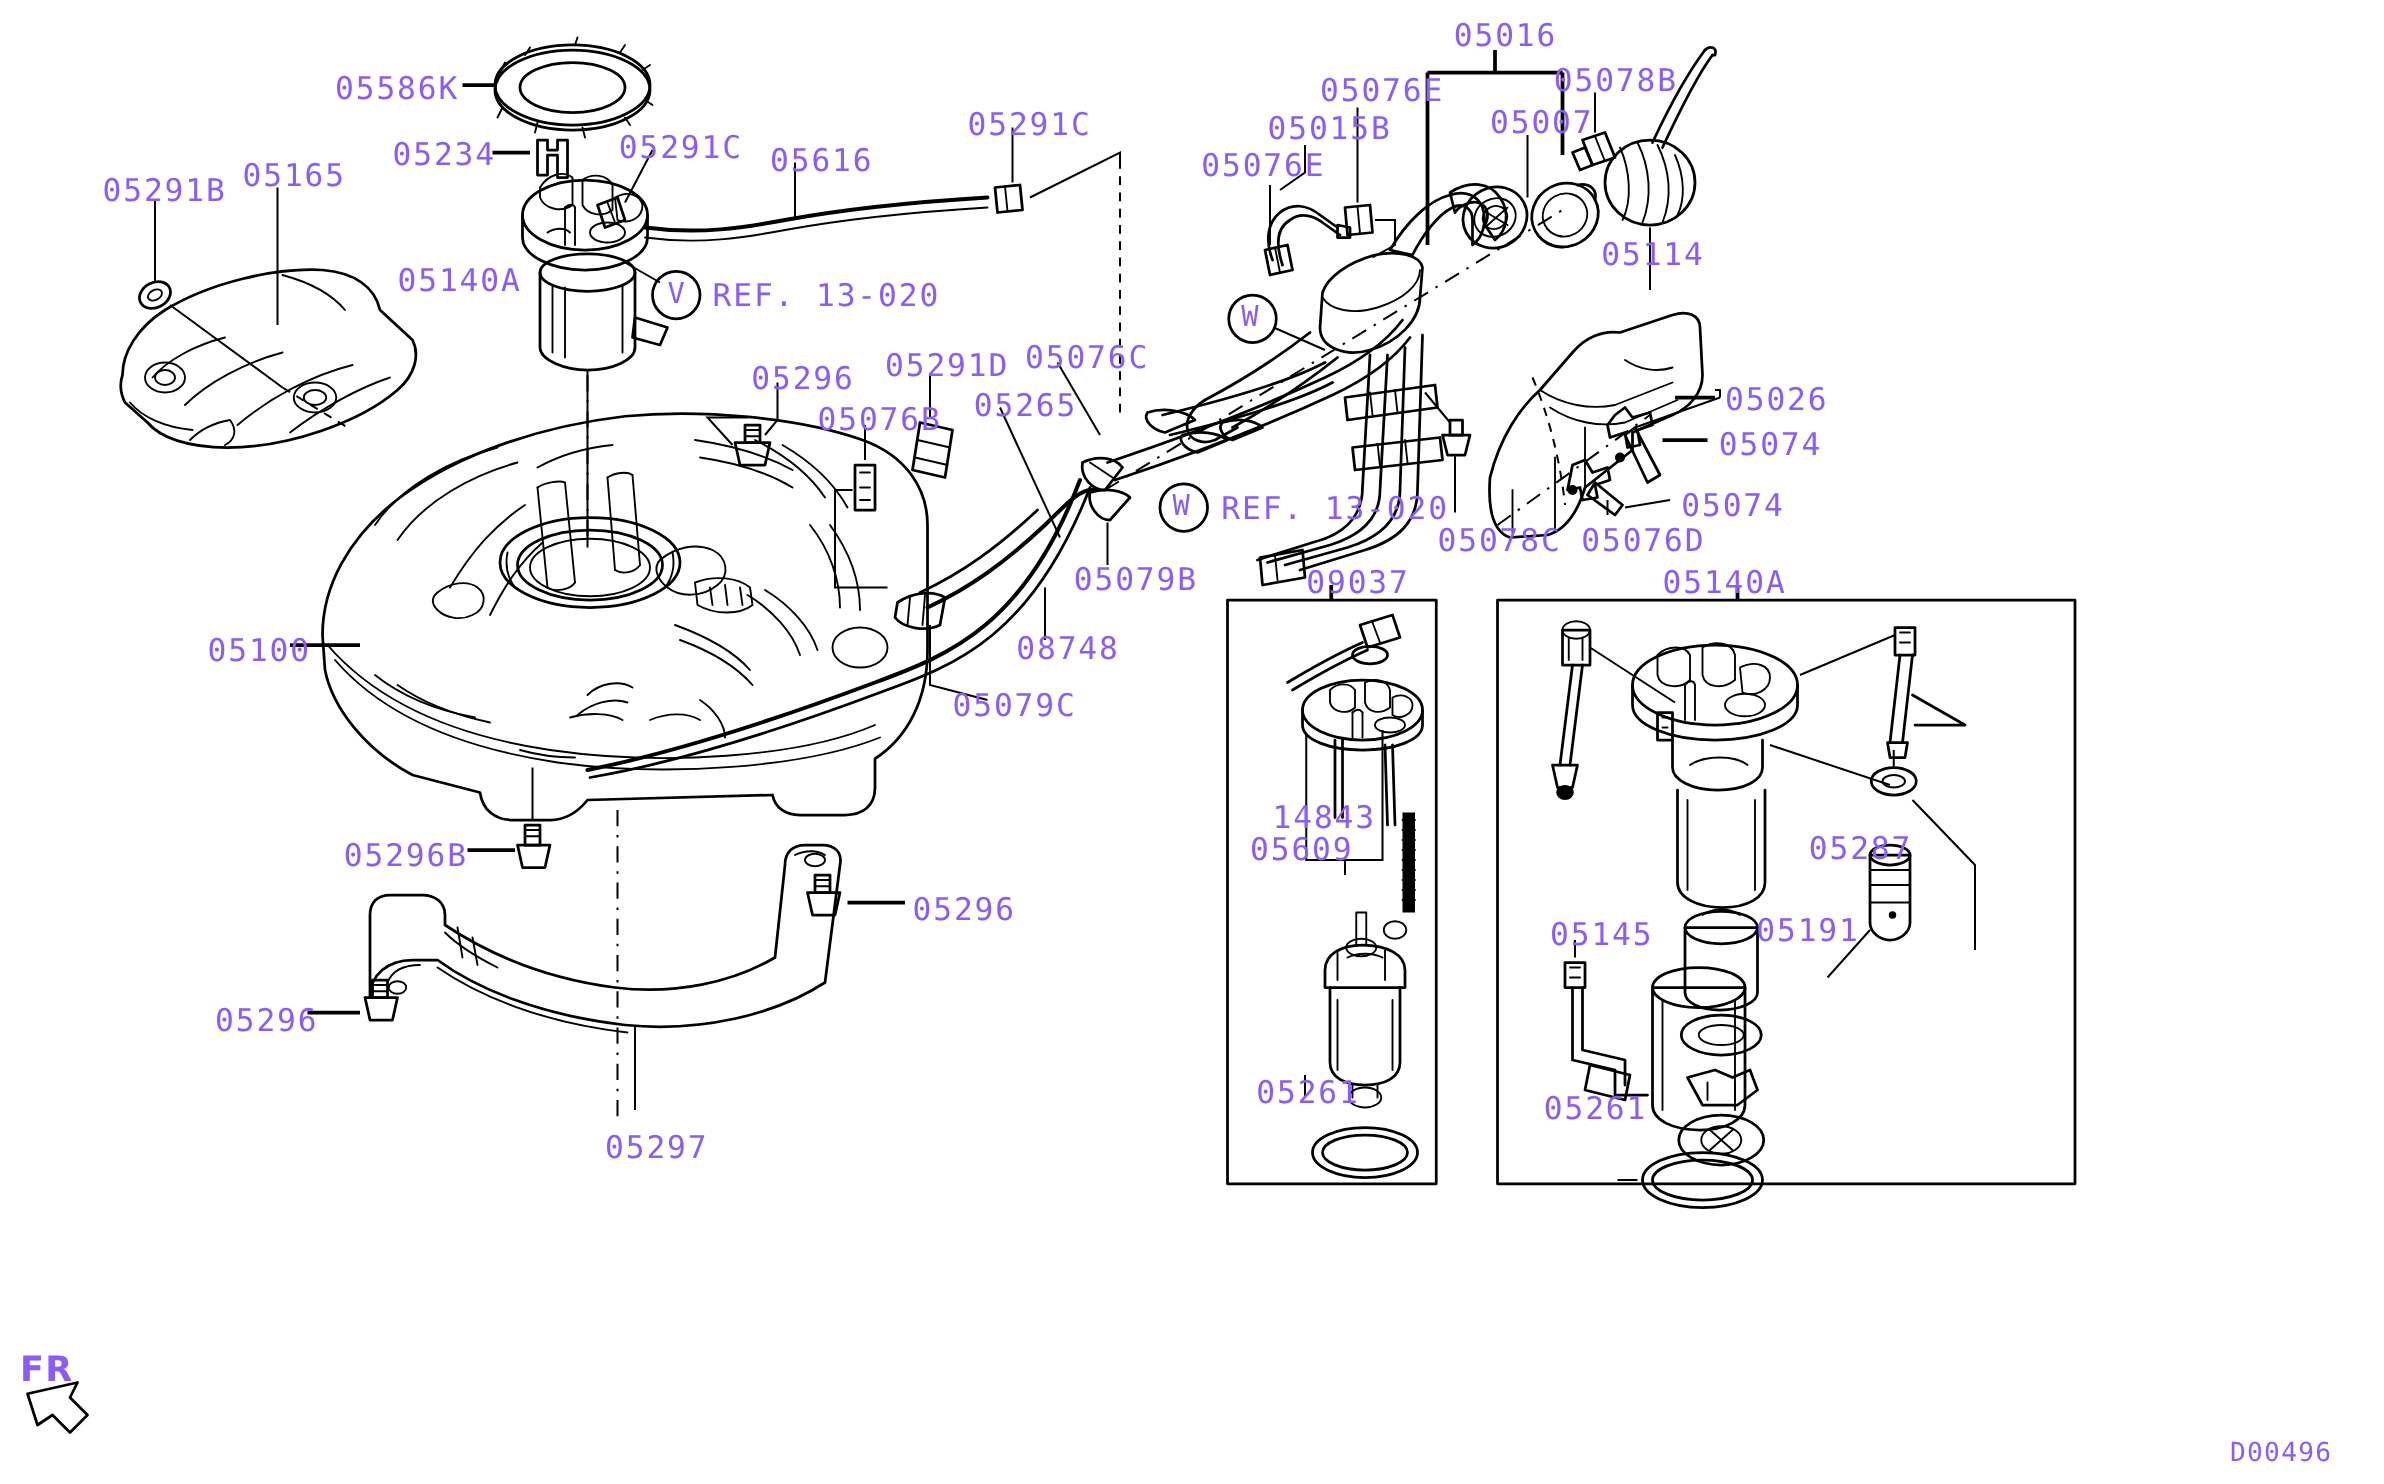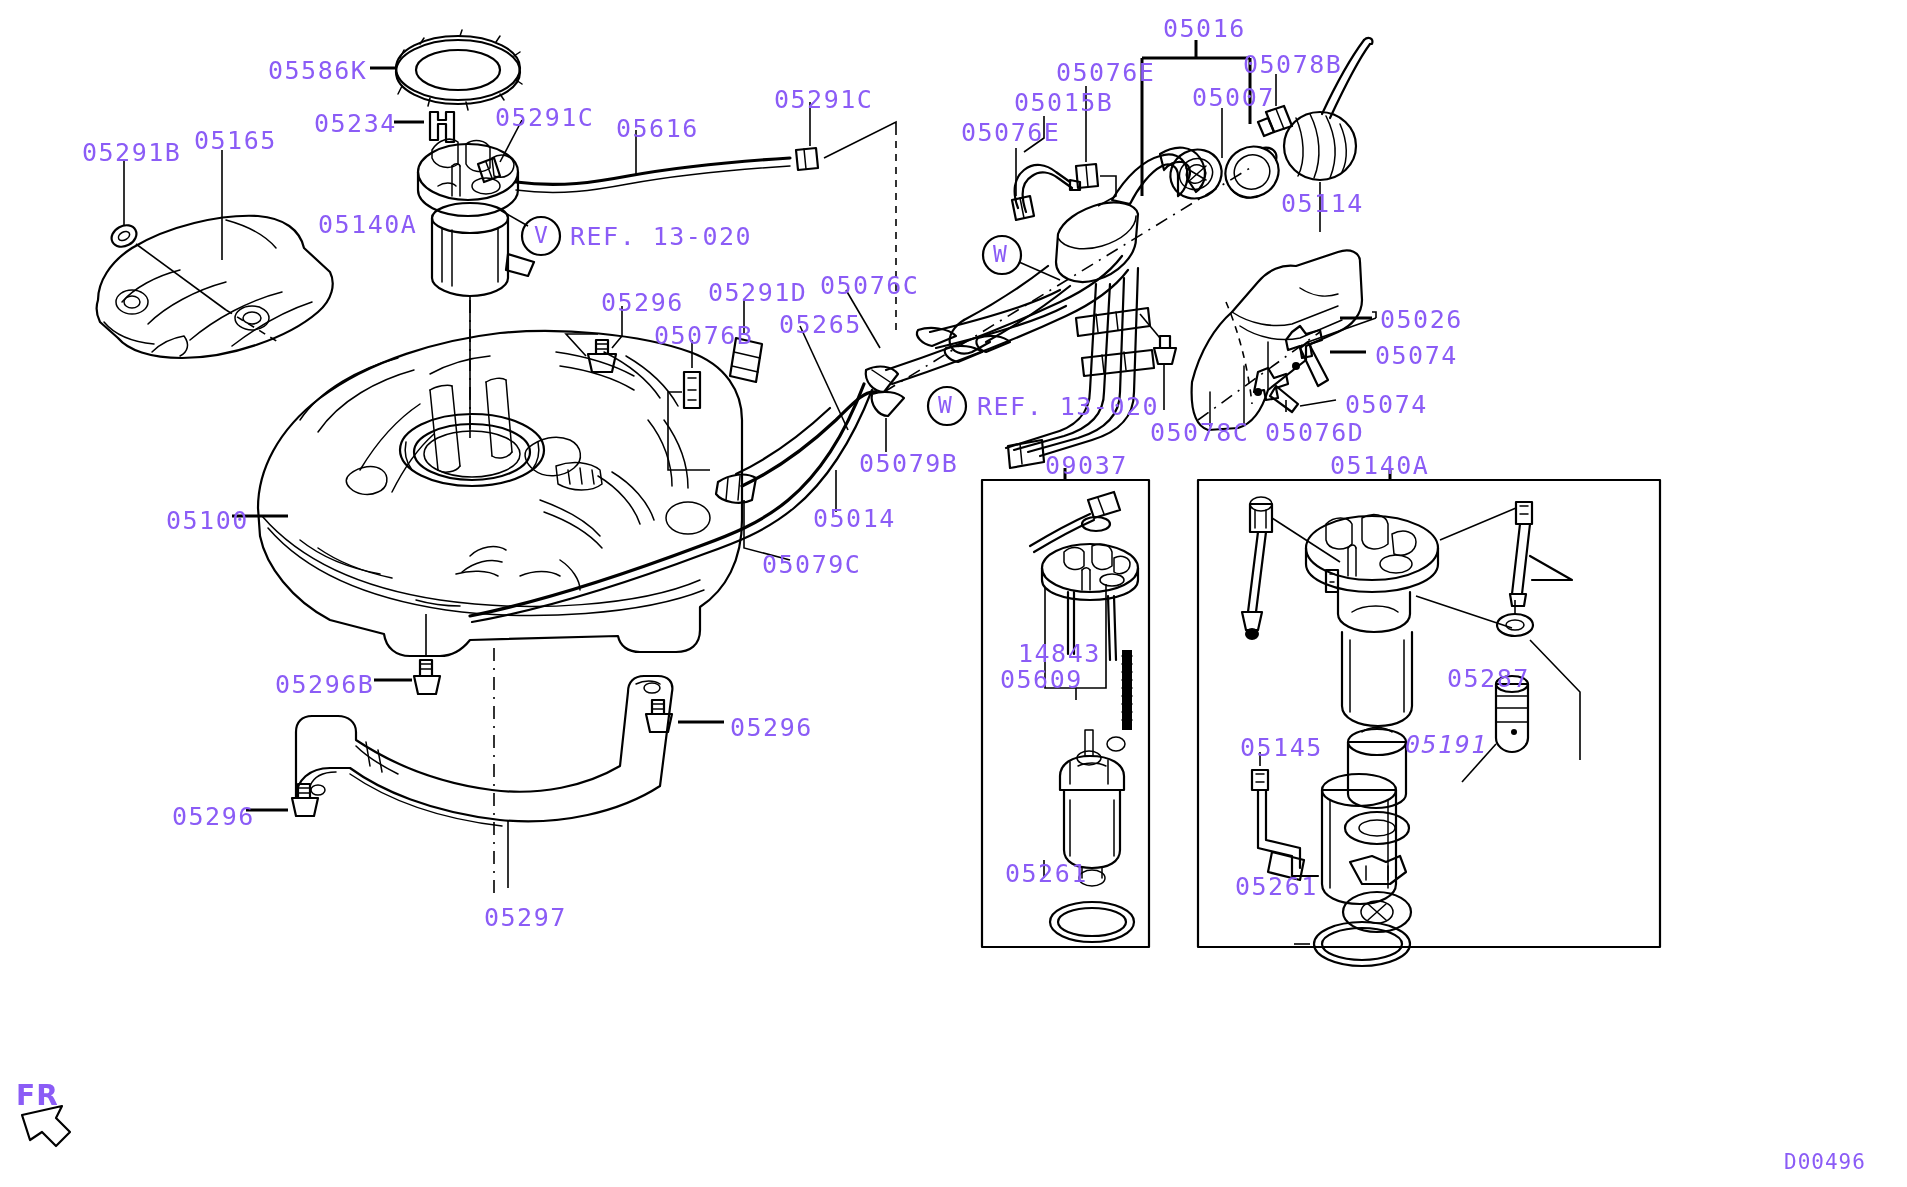--- a/index.html
+++ b/index.html
@@ -570,34 +570,34 @@
   <div class="lbl" style="left:708px;top:280px;">05291D</div>
   <div class="lbl" style="left:820px;top:273px;text-align:right;">05076C</div>
   <div class="lbl" style="left:654px;top:323px;">05076B</div>
   <div class="lbl" style="left:779px;top:312px;">05265</div>
   <div class="lbl" style="left:1380px;top:307px;">05026</div>
   <div class="lbl" style="left:1375px;top:343px;">05074</div>
   <div class="lbl" style="left:1345px;top:392px;">05074</div>
   <div class="lbl" style="left:1150px;top:420px;text-align:center;">05078C</div>
   <div class="lbl" style="left:1265px;top:420px;">05076D</div>
   <div class="lbl" style="left:859px;top:451px;">05079B</div>
-  <div class="lbl" style="left:813px;top:506px;">05014</div>
+  <div class="lbl" style="left:813px;top:506px;">08748</div>
   <div class="lbl" style="left:762px;top:552px;">05079C</div>
   <div class="lbl" style="left:166px;top:508px;">05100</div>
   <div class="lbl" style="left:275px;top:672px;">05296B</div>
   <div class="lbl" style="left:730px;top:715px;">05296</div>
   <div class="lbl" style="left:172px;top:804px;">05296</div>
   <div class="lbl" style="left:484px;top:905px;">05297</div>
   <div class="lbl" style="left:1045px;top:453px;">09037</div>
   <div class="lbl" style="left:1018px;top:601px;margin-top:40px;">14843</div>
   <div class="lbl" style="left:1000px;top:667px;">05609</div>
   <div class="lbl" style="left:1005px;top:861px;">05261</div>
   <div class="lbl" style="left:1330px;top:453px;">05140A</div>
   <div class="lbl" style="left:1447px;top:666px;">05287</div>
-  <div class="lbl" style="left:1405px;top:732px;font-style:italic;">05191</div>
+  <div class="lbl" style="left:1405px;top:732px;">05191</div>
   <div class="lbl" style="left:1240px;top:735px;">05145</div>
   <div class="lbl" style="left:1235px;top:874px;">05261</div>
 
   <div class="lbl" style="left:534px;top:224px;font-size:23px;">V</div>
   <div class="lbl" style="left:570px;top:224px;">REF. 13-020</div>
   <div class="lbl" style="left:993px;top:243px;font-size:23px;">W</div>
   <div class="lbl" style="left:938px;top:394px;font-size:23px;">W</div>
   <div class="lbl" style="left:977px;top:394px;">REF. 13-020</div>
 
   <div class="lbl fr" style="left:16px;top:1082px;">FR</div>

